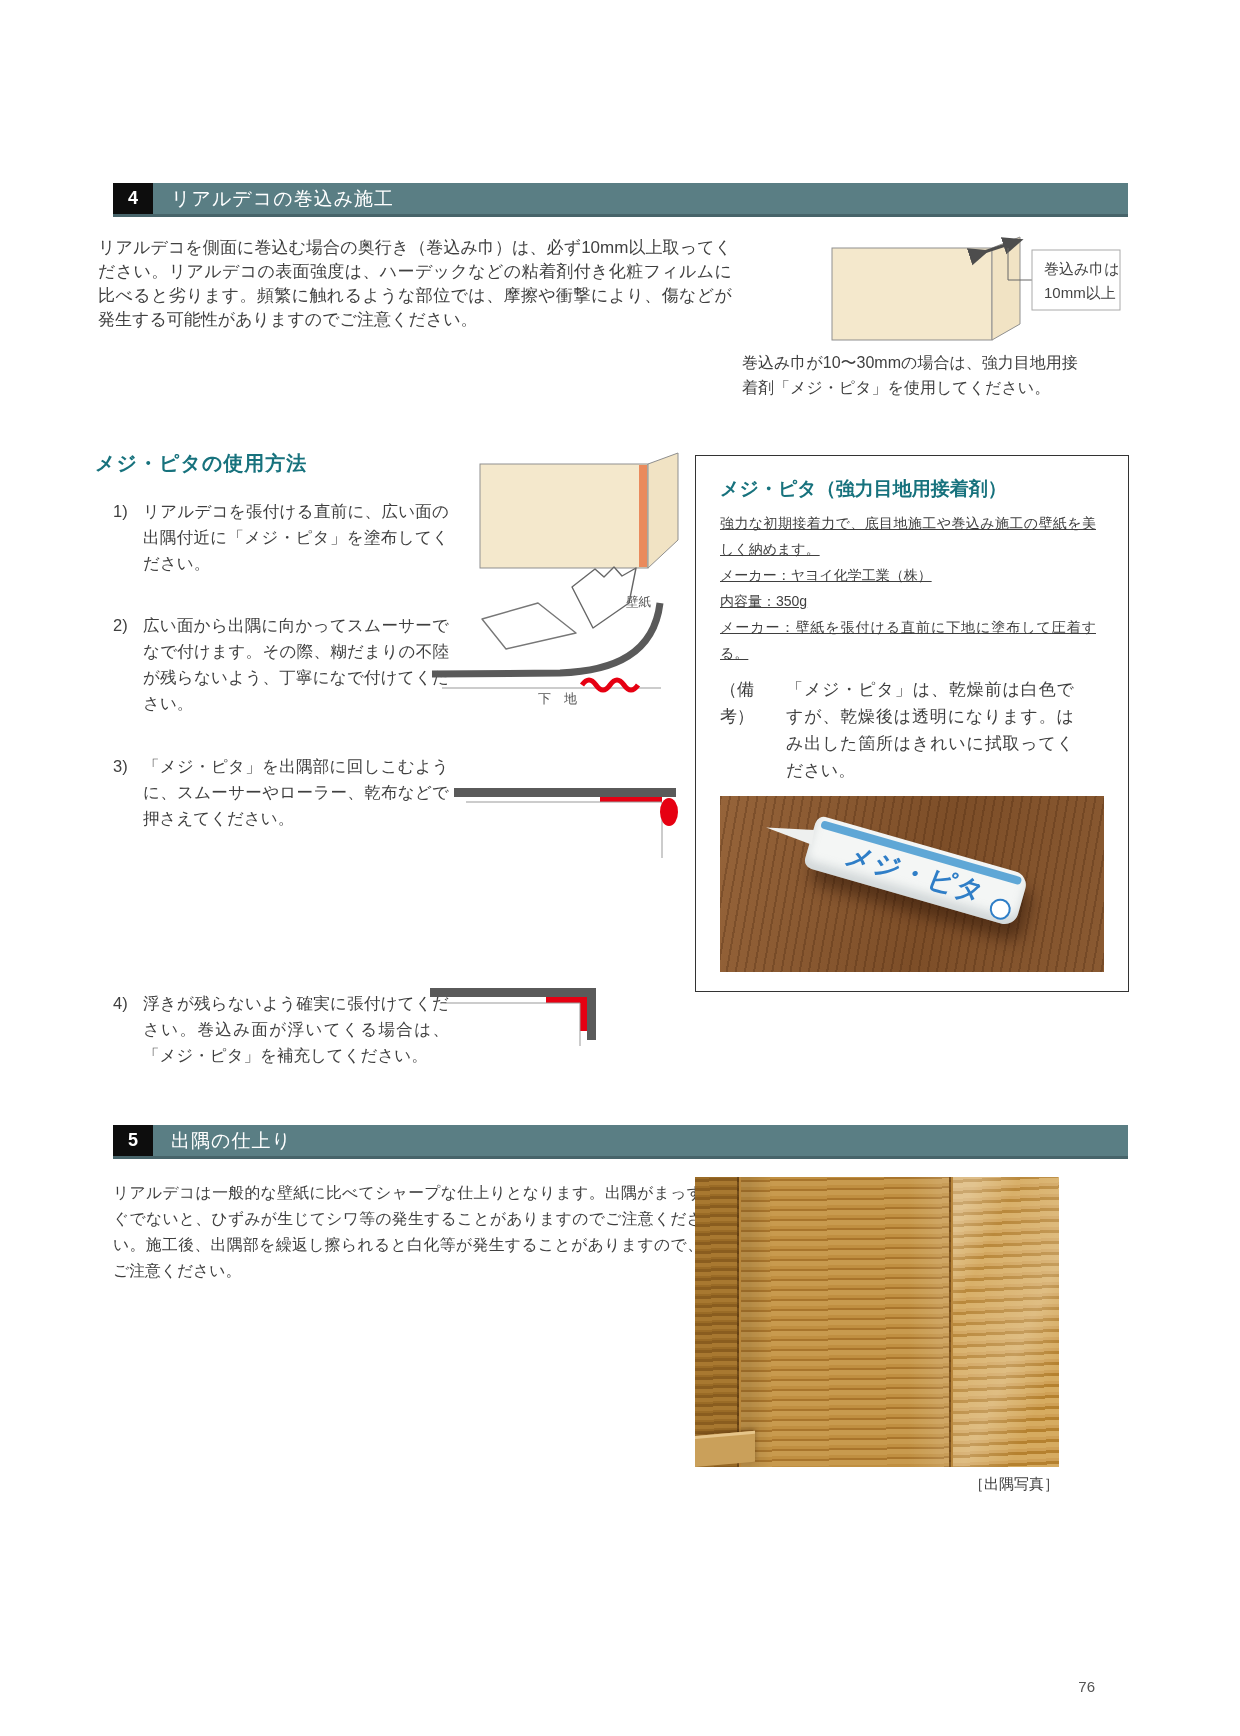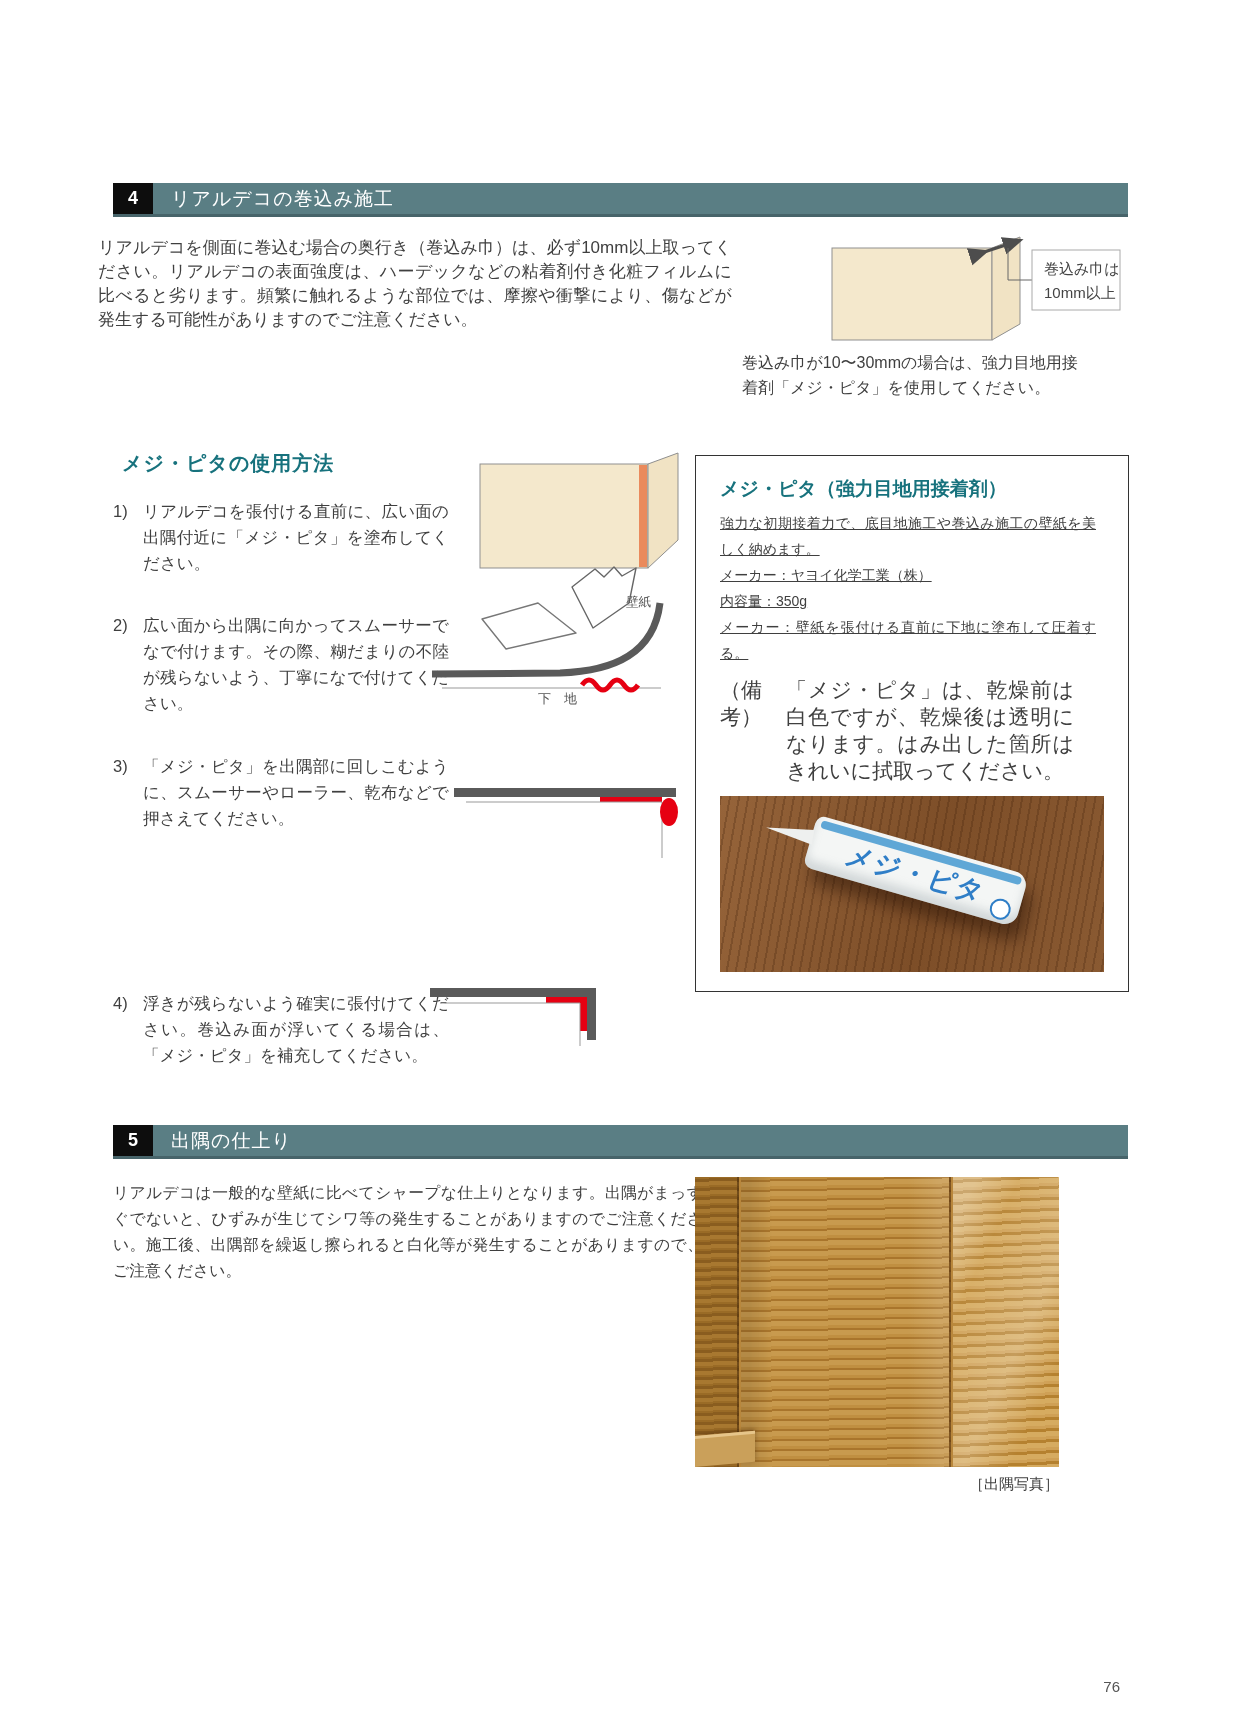--- a/index.html
+++ b/index.html
@@ -39,21 +39,21 @@
   .step .n{flex:0 0 30px;}
   .step .t{width:306px;text-align:justify;}
   
   .infobox{
     position:absolute;left:695px;top:455px;width:434px;height:537px;
     border:1px solid #333;background:#ffffff;box-sizing:border-box;
     padding:20px 32px 22px 24px;
   }
   .infobox h3{margin:0 0 8px 0;font-size:19px;color:#17727d;font-weight:bold;}
   .infobox .line{font-size:14px;line-height:26px;color:#3f3f3f;text-align:justify;text-decoration:underline;}
-  .note{display:flex;margin-top:10px;font-size:21px;line-height:27px;color:#3f3f3f;}
+  .note{display:flex;margin-top:10px;font-size:17px;line-height:27px;color:#3f3f3f;}
   .note .nl{flex:0 0 66px;}
   .note .nt{width:288px;text-align:justify;}
   
   .product-photo{
     position:relative;margin-top:12px;width:384px;height:176px;overflow:hidden;
     background:
       repeating-linear-gradient(100deg, rgba(62,30,8,0.25) 0 2px, rgba(0,0,0,0) 2px 9px),
       linear-gradient(105deg,#96643a 0%,#7d4e28 55%,#8a5a32 100%);
   }
   .tube{
@@ -106,21 +106,21 @@
   .cp-base{
     position:absolute;left:0;bottom:0;width:60px;height:28px;background:#caa05a;
     border-top:3px solid #e6c58a;transform:skewY(-5deg);transform-origin:left bottom;
     box-shadow:0 -2px 4px rgba(60,30,5,0.35);
   }
   .photo-caption{
     position:absolute;left:695px;top:1475px;width:364px;text-align:right;
     font-size:15px;color:#3f3f3f;
   }
   .pagenum{
-    position:absolute;left:1052px;top:1678px;width:68px;text-align:right;
+    position:absolute;left:1027px;top:1678px;width:68px;text-align:right;
     font-size:15px;color:#555;
   }
   svg text{font-family:"Liberation Sans","DejaVu Sans",sans-serif;}
 </style>
 </head>
 <body>
 
 <div id="page">
 
   <div class="secbar" style="top:183px">
@@ -140,21 +140,21 @@
     <polygon points="174,14 202,3 202,90 174,106" fill="#f1e3c4" stroke="#8f8f8f" stroke-width="1"></polygon>
     <line x1="163" y1="19" x2="197" y2="8" stroke="#4d4d4d" stroke-width="3" marker-start="url(#ah)" marker-end="url(#ah)"></line>
     <polyline points="190,14 190,46 214,46" fill="none" stroke="#666" stroke-width="1"></polyline>
     <rect x="214" y="16" width="88" height="60" fill="#ffffff" stroke="#aaaaaa" stroke-width="1"></rect>
     <text x="226" y="40" font-size="15" fill="#444">巻込み巾は</text>
     <text x="226" y="64" font-size="15" fill="#444">10mm以上</text>
   </svg>
 
   <p class="caption" style="left:742px;top:350px;width:344px">巻込み巾が10〜30mmの場合は、強力目地用接着剤「メジ・ピタ」を使用してください。</p>
 
-  <h2 class="teal-heading" style="left:122px;top:450px">メジ・ピタの使用方法</h2>
+  <h2 class="teal-heading" style="left:95px;top:450px">メジ・ピタの使用方法</h2>
 
   <div class="step" style="left:113px;top:498px">
     <span class="n">1)</span>
     <span class="t">リアルデコを張付ける直前に、広い面の出隅付近に「メジ・ピタ」を塗布してください。</span>
   </div>
   <svg class="abs" style="left:452px;top:452px" width="238" height="192" viewBox="0 0 238 192">
     <rect x="28" y="12" width="168" height="104" fill="#f4e8cc" stroke="#8f8f8f"></rect>
     <polygon points="196,12 226,1 226,88 196,116" fill="#f1e3c4" stroke="#8f8f8f"></polygon>
     <rect x="187" y="13" width="8" height="102" fill="#ea8a5c"></rect>
     <polygon points="184,116 170,124 162,115 152,125 143,117 120,135 141,176 177,151" fill="#ffffff" stroke="#666" stroke-width="1.4" stroke-linejoin="round"></polygon>

